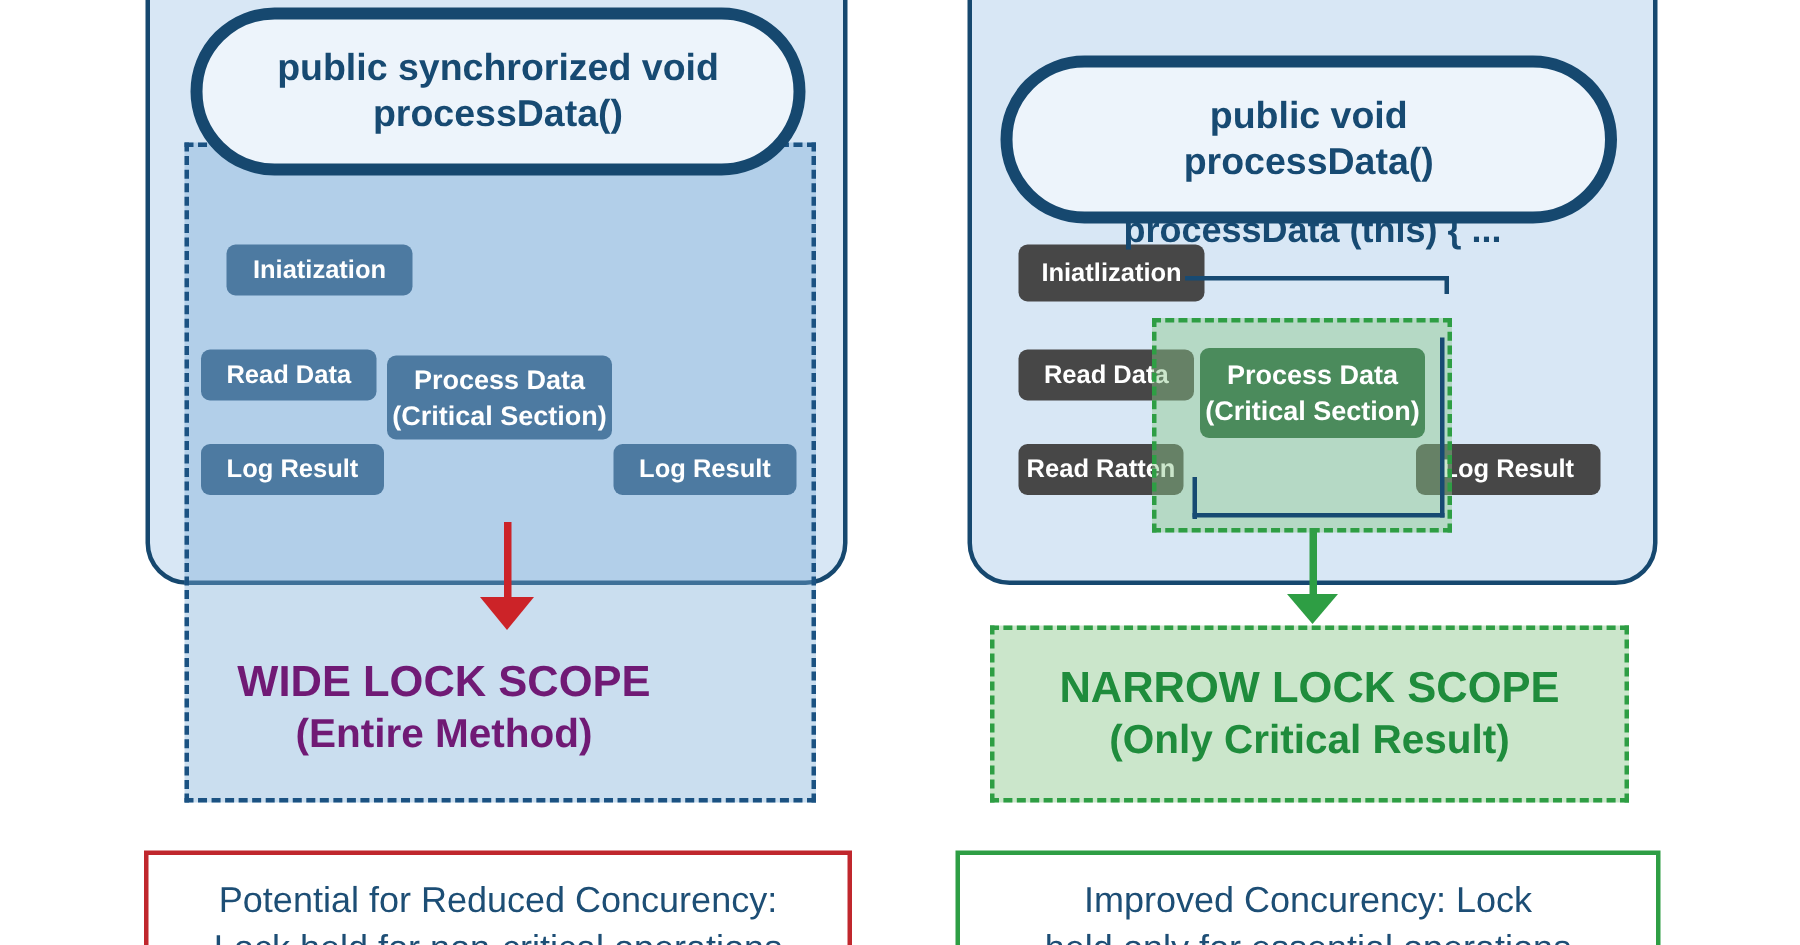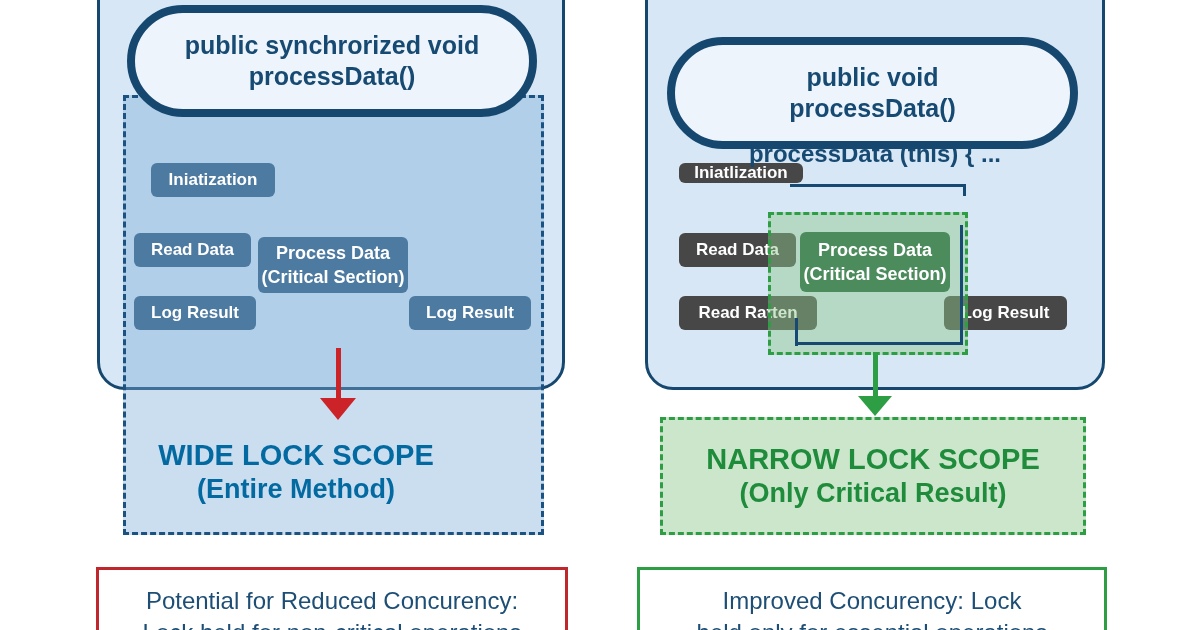--- a/index.html
+++ b/index.html
@@ -52,23 +52,23 @@
   .step.slate { background:#4d7aa1; z-index:4; }
   .step.gray  { background:#474747; }
   .step.green { background:#4b8b5c; z-index:4; line-height:1.35; font-size:18px; flex-direction:column; }
 
   #l-step-init   { left:134px; top:163px; width:124px; height:34px;margin-left:17px; }
   #l-step-read   { left:134px; top:233px; width:117px; height:34px; }
   #l-step-proc   { left:258px; top:237px; width:150px; height:56px; background:#4d7aa1; }
   #l-step-log1   { left:134px; top:296px; width:122px; height:34px; }
   #l-step-log2   { left:409px; top:296px; width:122px; height:34px; }
 
-  #r-step-init   { left:679px; top:163px; width:124px; height:20px; }
+  #r-step-init   { left:679px; top:163px; width:124px; height:38px; }
   #r-step-read   { left:679px; top:233px; width:117px; height:34px; }
-  #r-step-ratten { left:679px; top:296px; width:138px; height:34px;align-items:center; }
+  #r-step-ratten { left:679px; top:296px; width:110px; height:34px;align-items:center; }
   #r-step-log    { left:944px; top:296px; width:123px; height:34px; }
   #r-step-proc   { left:800px; top:232px; width:150px; height:60px; }
 
   
   #sync-open-bracket {
     position:absolute; left:790px; top:184px; width:176px; height:12px;
     border-top:3px solid #174a72; border-right:3px solid #174a72; z-index:5;
   }
   #sync-close-bracket {
     position:absolute; left:795px; top:225px; width:168px; height:120px;
@@ -89,21 +89,21 @@
   .arrow-stem { position:absolute; width:5px; z-index:7; }
   .arrow-head { position:absolute; width:0; height:0; z-index:7; }
   #red-arrow-stem   { left:336px; top:348px; height:52px; background:#cc2328; }
   #red-arrow-head   { left:320px; top:398px; border-left:18px solid transparent; border-right:18px solid transparent; border-top:22px solid #cc2328; }
   #green-arrow-stem { left:873px; top:352px; height:46px; background:#2e9e44; }
   #green-arrow-head { left:858px; top:396px; border-left:17px solid transparent; border-right:17px solid transparent; border-top:20px solid #2e9e44; }
 
   
   #wide-scope-label {
     position:absolute; left:123px; top:438px; width:346px; text-align:center;
-    color:#0369a1; font-weight:bold; z-index:4;
+    color:#701a75; font-weight:bold; z-index:4;
   }
   .scope-title    { font-size:29px; line-height:1.2; }
   .scope-subtitle { font-size:27px; line-height:1.2; }
   #narrow-scope-box .scope-title, #narrow-scope-box .scope-subtitle { color:#1f8c3c; font-weight:bold; text-align:center; }
 
   
   .caption-box {
     position:absolute; top:567px; height:100px; background:#ffffff; z-index:4;
     display:flex; flex-direction:column; align-items:center; padding-top:15px;
     color:#1d4e75; font-size:24px; line-height:1.32; text-align:center;

